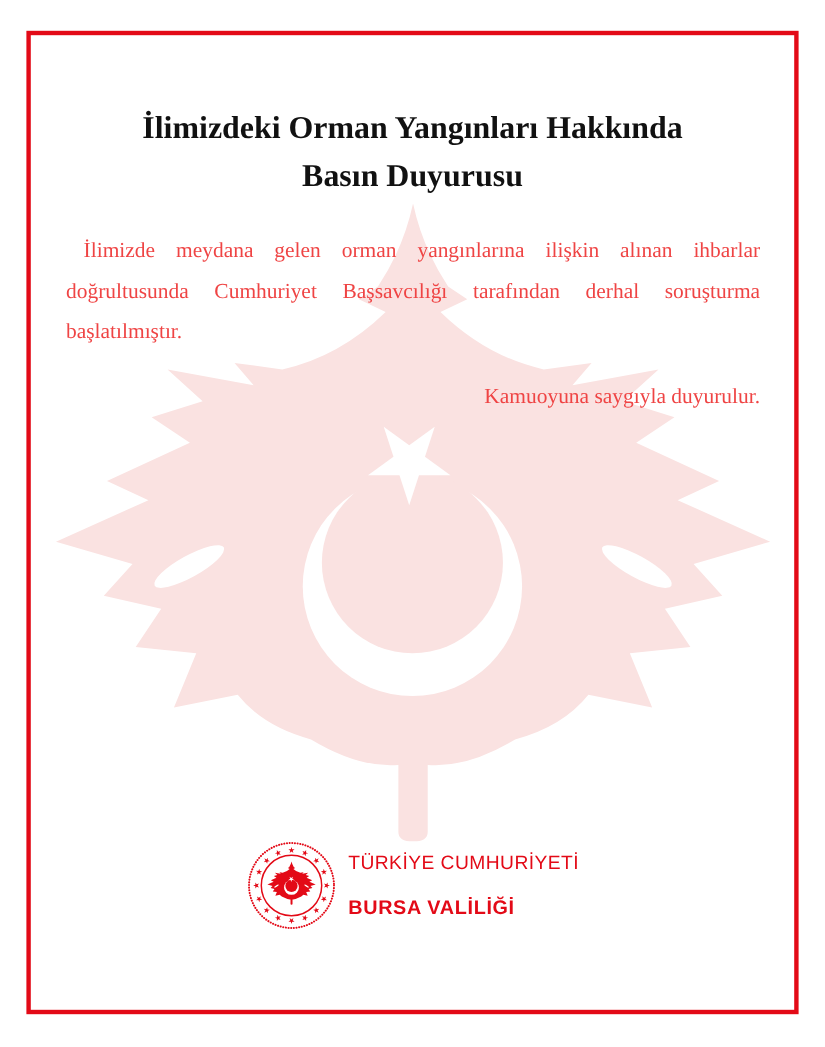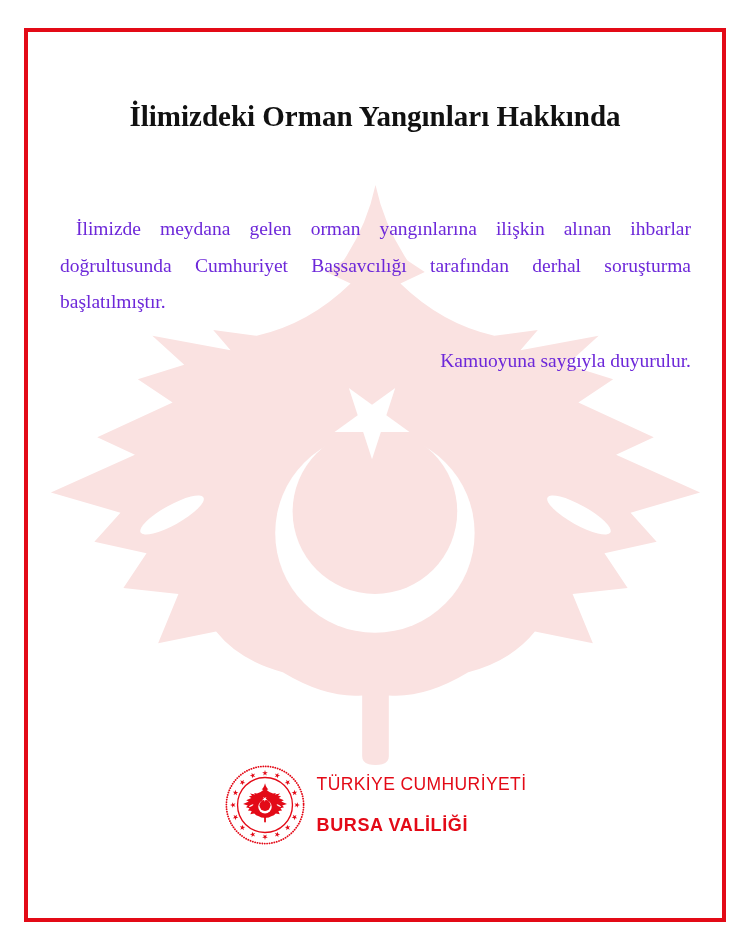--- a/index.html
+++ b/index.html
@@ -51,21 +51,21 @@
     font-weight: bold;
     color: #111111;
     line-height: 44px;
     margin: 16px;
   }
   .body-text {
     position: absolute;
     left: 60px;
     right: 59px;
     top: 211px;
-    color: #6d28d9;
+    color: #ef4444;
   }
   .body-text p {
     margin: 0 0 17px 0;
     font-size: 19.5px;
     line-height: 36.5px;
     text-align: justify;
     text-indent: 16px;
   }
   .body-text p.last {
     margin-top: 22px;
@@ -149,20 +149,21 @@
   <svg class="watermark" viewBox="0 0 113 100" preserveAspectRatio="none">
     <use href="#leafgrp"></use>
   </svg>
 
   <div class="border-frame"></div>
 
   <div class="content">
 
     <h1 class="doc-title">
       <span>İlimizdeki Orman Yangınları Hakkında</span><br>
+      <span>Basın Duyurusu</span>
     </h1>
 
     <div class="body-text">
       <p>İlimizde meydana gelen orman yangınlarına ilişkin alınan ihbarlar doğrultusunda Cumhuriyet Başsavcılığı tarafından derhal soruşturma başlatılmıştır.</p>
       <p class="last">Kamuoyuna saygıyla duyurulur.</p>
     </div>
 
     <div class="gov-logo">
       <svg class="emblem" viewBox="0 0 86 86" style="color: var(--accent, #e30a17);">
         <circle cx="43" cy="43" r="40.5" fill="none" stroke="currentColor" stroke-width="1.9" stroke-dasharray="0.1 2.45" stroke-linecap="round"></circle>

